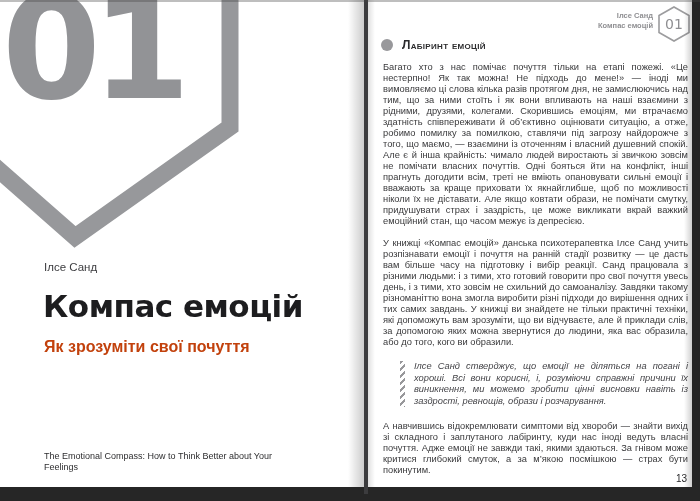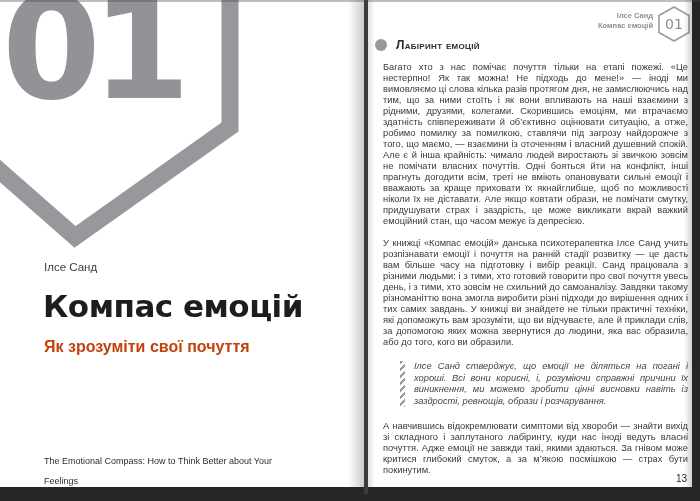--- a/index.html
+++ b/index.html
@@ -22,27 +22,27 @@
   .edge-top { position:absolute; top:0; left:0; right:0; height:2px; background:rgba(70,70,70,0.35); }
 
   
   .chapter-num { position:absolute; left:2px; top:-26px; font-family:"DejaVu Sans",sans-serif;
       font-size:142px; line-height:150px; font-weight:bold; letter-spacing:-9px; color:#929396; }
   .hex-shape { position:absolute; left:0; top:0; }
   .lp-author { position:absolute; left:44px; top:261px; font-size:11.5px; color:#3c3c3f; }
   .lp-title { position:absolute; left:43px; top:288px; font-size:31px; font-weight:bold;
       letter-spacing:-0.5px; color:#1d1d1f; font-family:"DejaVu Sans",sans-serif; }
   .lp-subtitle { position:absolute; left:44px; top:338px; font-size:16px; font-weight:bold; color:#c2410c; }
-  .lp-footer { position:absolute; left:44px; top:451px; font-size:9px; line-height:20px; color:#2e2e30; width:260px; }
+  .lp-footer { position:absolute; left:44px; top:451px; font-size:9px; line-height:11px; color:#2e2e30; width:260px; }
 
   
   .rp-header-names { position:absolute; top:11px; right:39px; text-align:right;
       font-size:7.5px; line-height:9.5px; font-weight:bold; color:#8f8f92; }
   .rp-badge { position:absolute; top:6px; right:1px; width:34px; height:36px; }
-  .rp-heading { position:absolute; left:7px; top:38px; display:flex; align-items:center;justify-content:flex-end; }
+  .rp-heading { position:absolute; left:13px; top:38px; display:flex; align-items:center;justify-content:flex-end; }
   .rp-heading .dot { width:12px; height:12px; border-radius:50%; background:#98989b; margin-right:9px; }
   .rp-heading .txt { font-size:12px; font-weight:bold; font-variant-caps:small-caps;
       letter-spacing:0.3px; color:#2b2b2d; }
   .rp-body { position:absolute; left:15px; top:62px; width:305px; font-size:9.3px;
       line-height:11px; color:#39393b; text-align:justify; }
   .rp-body p { margin-bottom:11px; }
   .quote { display:flex; margin:13px 0 14px 17px; }
   .quote-bar { flex:0 0 5px; background:repeating-linear-gradient(135deg,#98989b 0 2.5px,#ffffff 2.5px 5px); }
   .quote-text { padding-left:9px; font-style:italic; font-size:9.3px; line-height:11.5px;
       color:#454549; text-align:justify; }

